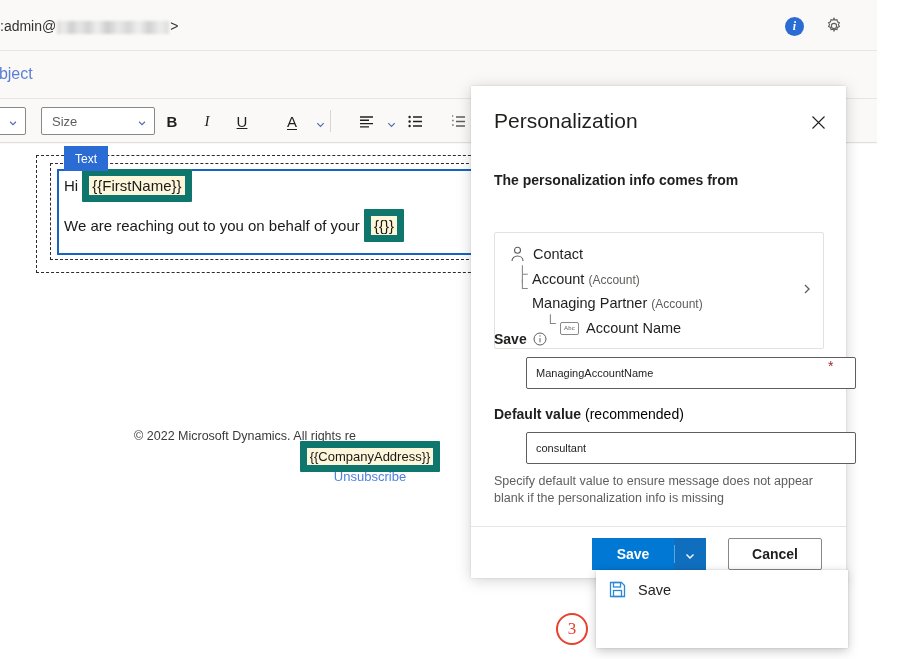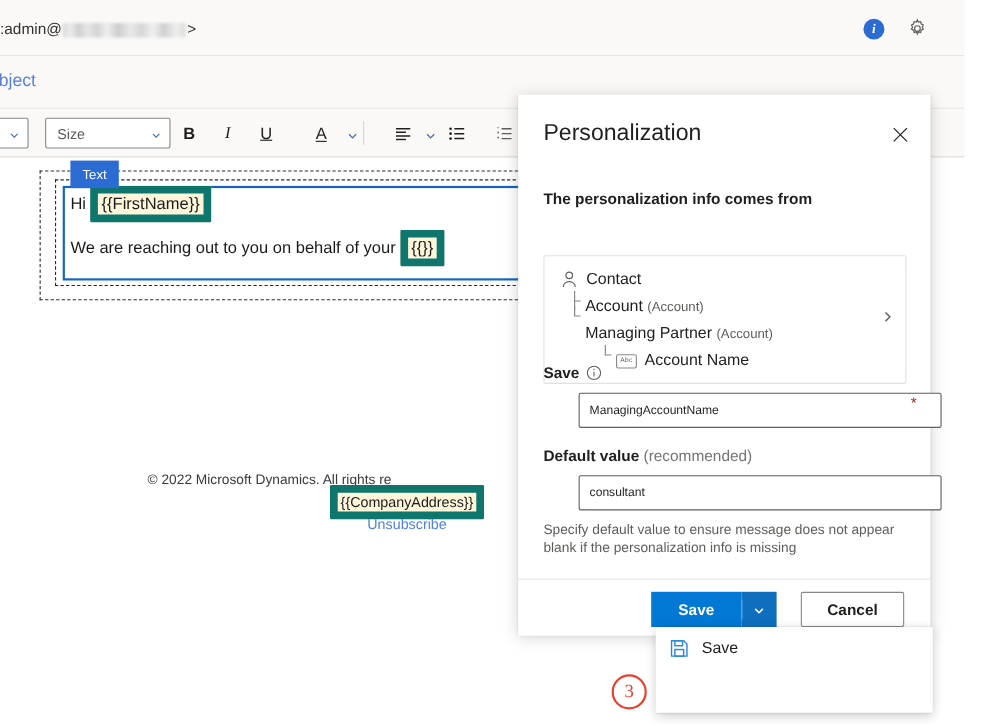--- a/index.html
+++ b/index.html
@@ -200,21 +200,21 @@
   .f-label { top: 271px; }
   .f-default { top: 346px; }
   .req-star {
     position: absolute; left: 357px; top: 272px;
     color: #a4262c; font-size: 14px;
   }
   .dv-row {
     position: absolute; left: 23px; top: 320px; font-size: 14px; color: #201f1e;
   }
   .dv-row b { font-weight: 700; }
-  .dv-row span { color: #737373; font-weight: 400; }
+  .dv-row span { color: #000000; font-weight: 400; }
   .helper {
     position: absolute; left: 23px; top: 387px; width: 320px;
     font-size: 12.5px; color: #605e5c; line-height: 1.35;
   }
 
   .panel-divider {
     position: absolute; left: 0; top: 440px; width: 375px; height: 1px;
     background: #e8e6e4;
   }
 

